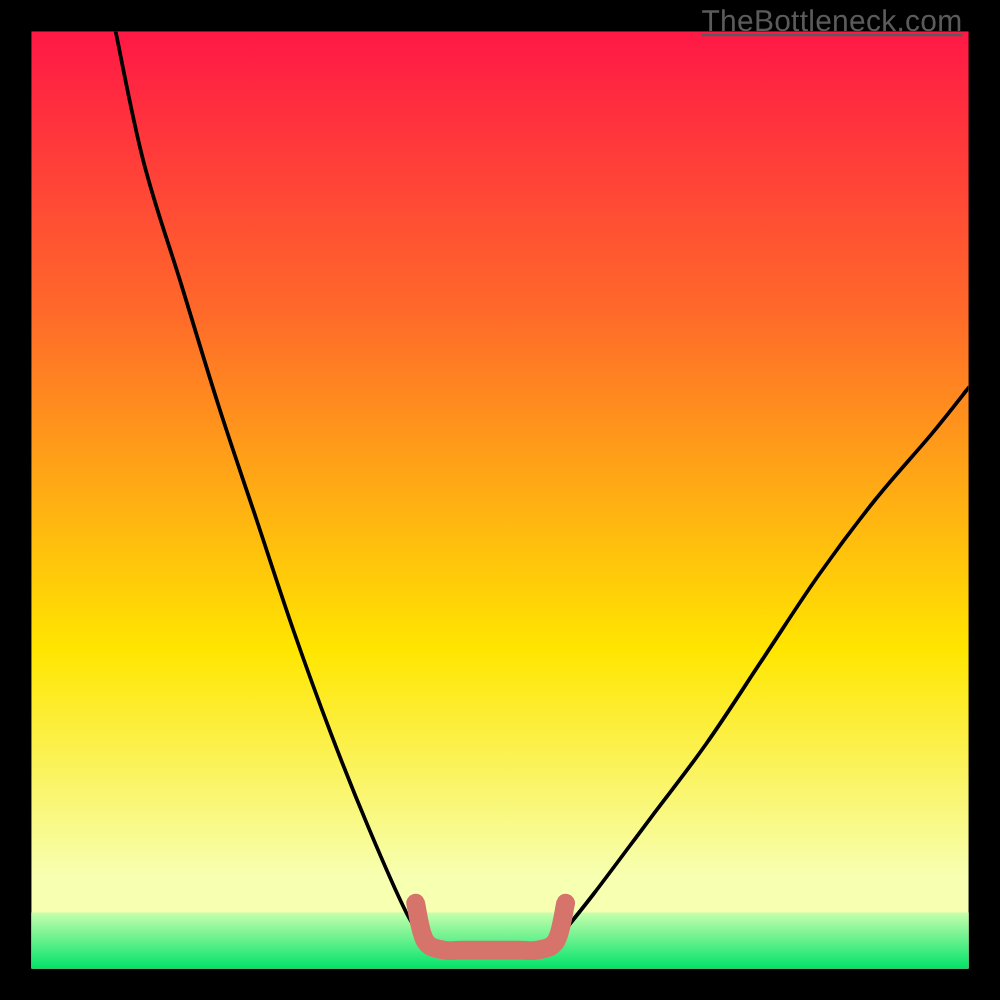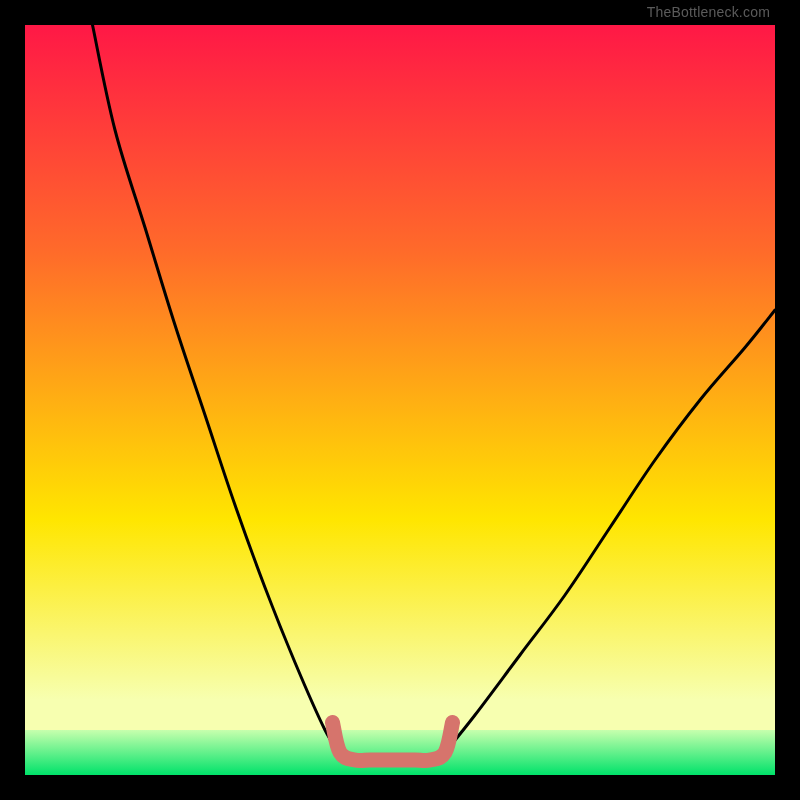--- a/index.html
+++ b/index.html
@@ -32,23 +32,24 @@
   .green-band {
     position: absolute;
     left: 0;
     right: 0;
   }
   .watermark {
     position: absolute;
     top: 4px;
     right: 30px;
     color: #5b5b5b;
-    font-size: 14px;
+    font-size: 24px;
     letter-spacing: 0.2px;
     font-weight: 400;
+    text-decoration: underline;
   }
   svg.curves {
     position: absolute;
     inset: 0;
   }
 </style>
 </head>
 <body>
 
 <div class="stage">

